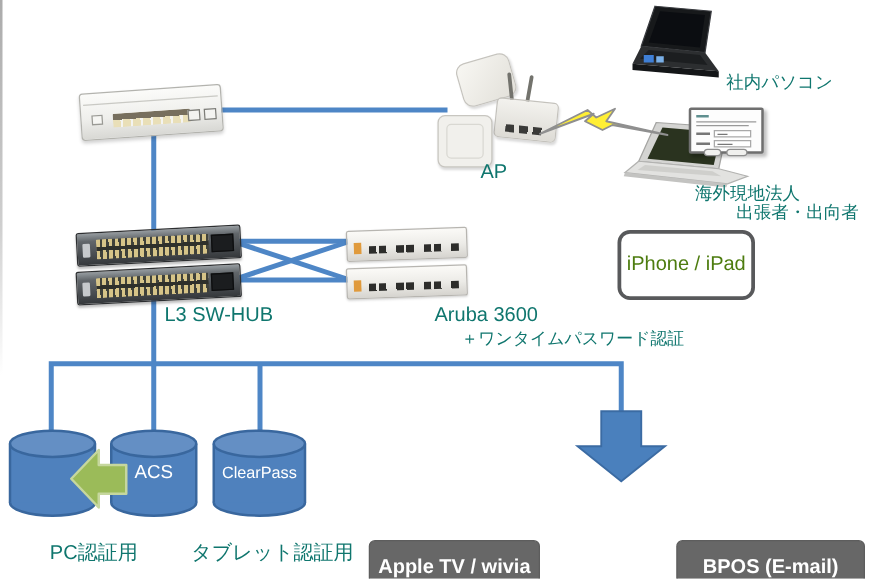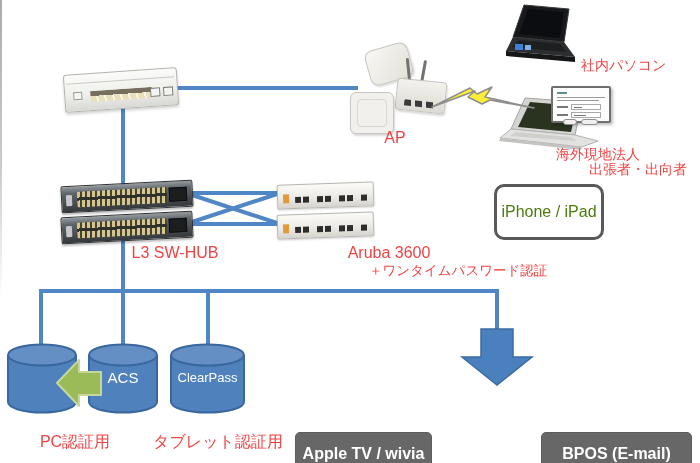--- a/index.html
+++ b/index.html
@@ -1,21 +1,21 @@
 <!DOCTYPE html>
 <html><head>
 <meta charset="utf-8">
 <style>
   * { margin:0; padding:0; box-sizing:border-box; }
   html,body { background:#ffffff; }
   body { font-family:"Liberation Sans","DejaVu Sans",sans-serif; color:#1f1f1f; }
   .canvas { position:relative; width:700px; height:463px; background:#ffffff; overflow:hidden; }
 
   .abs { position:absolute; }
-  .label { position:absolute; color:#ef4444; white-space:nowrap; z-index:4; }
+  .label { position:absolute; color:#0f766e; white-space:nowrap; z-index:4; }
   .center { text-align:center; }
 
   svg.overlay { position:absolute; left:0; top:0; z-index:1; }
   svg.fx { position:absolute; left:0; top:0; z-index:3; }
 
   
   .edge-line { position:absolute; left:0; top:0; width:2px; height:300px; z-index:0;
     background:linear-gradient(180deg,#ababab 0%,#cfcfcf 60%,rgba(255,255,255,0) 100%); }
 
   

